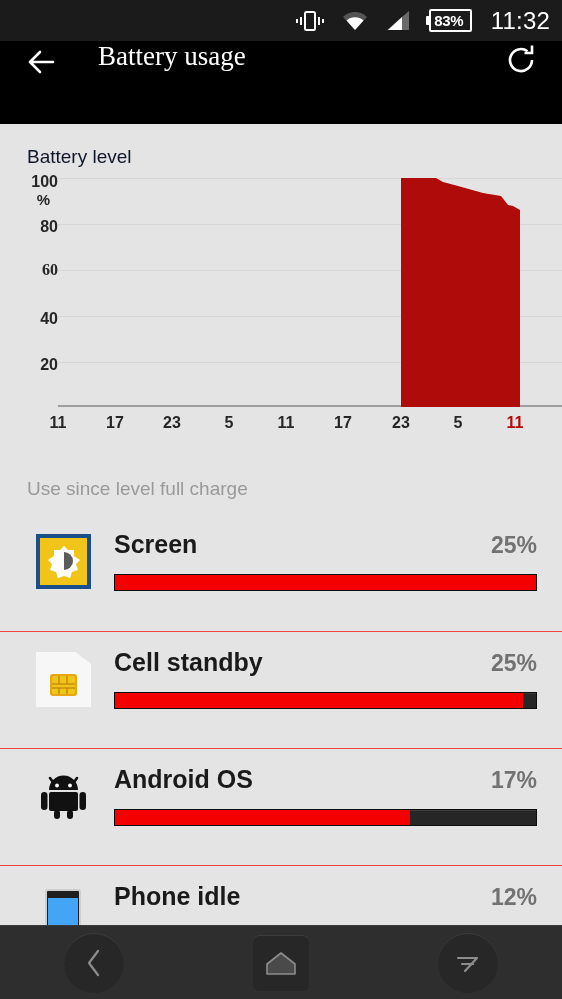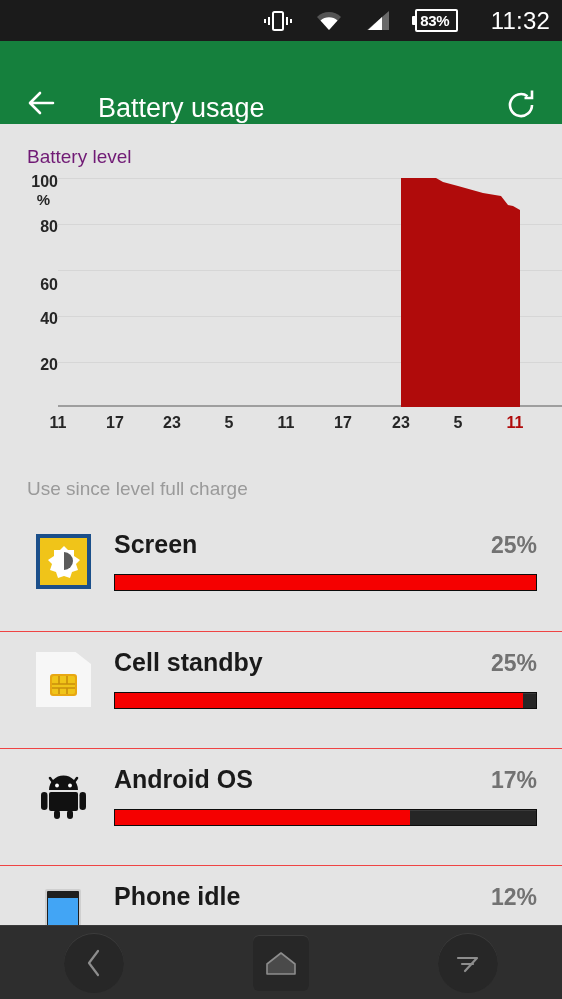--- a/index.html
+++ b/index.html
@@ -7,42 +7,43 @@
   body {
     font-family:"Liberation Sans", sans-serif;
     background:#e4e4e4;
     overflow:hidden;
     position:relative;
   }
 
   
   .statusbar{
     height:41px; background:#1b1b1b; display:flex; align-items:center;
-    justify-content:flex-end; padding-right:12px; gap:21px;
+    justify-content:flex-end; padding-right:12px; gap:15px;
   }
   .sb-icon{ display:flex; align-items:center; justify-content:center; }
-  .sb-time{ color:#ffffff; font-size:24px; font-weight:400; letter-spacing:.2px; margin-left:12px;}
+  .sb-time{ color:#ffffff; font-size:24px; font-weight:400; letter-spacing:.2px; margin-left:4px;}
   .batt-wrap{ position:relative; width:46px; height:23px; display:flex; align-items:center; justify-content:center;}
   .batt-body{ position:absolute; left:3px; top:0; width:43px; height:23px; border:2.5px solid #fff; border-radius:2px;}
   .batt-tip{ position:absolute; left:0px; top:7px; width:4px; height:9px; background:#fff; border-radius:1px 0 0 1px;}
   .batt-pct{ position:relative; color:#fff; font-size:15px; font-weight:bold; z-index:2; letter-spacing:-.3px;}
 
   
   .appbar{
-    height:83px; background:#15803d; display:flex; align-items:flex-end;
+    height:83px; background:#000000; display:flex; align-items:flex-start;
     padding:0 22px;
+    font-family:Liberation Serif, serif;
   }
   .back-arrow{ width:42px; height:42px; position:relative; flex:0 0 auto; cursor:pointer;}
   .appbar-title{ color:#fff; font-size:27px; font-weight:400; margin-left:34px; flex:1 1 auto;}
   .refresh-btn{ width:38px; height:38px; flex:0 0 auto; cursor:pointer;}
 
   
   .content{ background:#e4e4e4; height:875px; position:relative; overflow:hidden;}
   .section-title{
-    color:#701a75; font-size:19px; padding:22px 0 0 27px; font-weight:400;
+    color:#0f172a; font-size:19px; padding:22px 0 0 27px; font-weight:400;
   }
 
   
   .chart-area{ position:relative; height:300px; margin-top:6px;}
   .y-labels{ position:absolute; left:0; top:0; width:58px; height:245px;}
   .y-lab{ position:absolute; right:0; font-size:16px; font-weight:bold; color:#262626; text-align:center; line-height:1;}
   .y-pct{ position:absolute; right:8px; top:17px; font-size:15px; font-weight:bold; color:#262626;}
   .plot{ position:absolute; left:58px; right:0; top:0; height:232px;}
   .gridline{ position:absolute; left:0; right:0; height:1px; background:#d6d6d6;}
   .baseline{ position:absolute; left:58px; right:0; top:231px; height:2px; background:#9e9e9e;}
@@ -133,21 +134,21 @@
 <div class="content">
 
   <div class="section-title">Battery level</div>
 
   <div class="chart-area">
 
     <div class="y-labels">
       <span class="y-lab" style="top:0px;">100</span>
       <span class="y-pct">%</span>
       <span class="y-lab" style="top:45px;">80</span>
-      <span class="y-lab" style="top:103px;">60</span>
+      <span class="y-lab" style="top:88px;font-family:Liberation Serif, serif;">60</span>
       <span class="y-lab" style="top:137px;">40</span>
       <span class="y-lab" style="top:183px;">20</span>
     </div>
 
     <div class="plot">
       <div class="gridline" style="top:4px;"></div>
       <div class="gridline" style="top:50px;"></div>
       <div class="gridline" style="top:96px;"></div>
       <div class="gridline" style="top:142px;"></div>
       <div class="gridline" style="top:188px;"></div>

